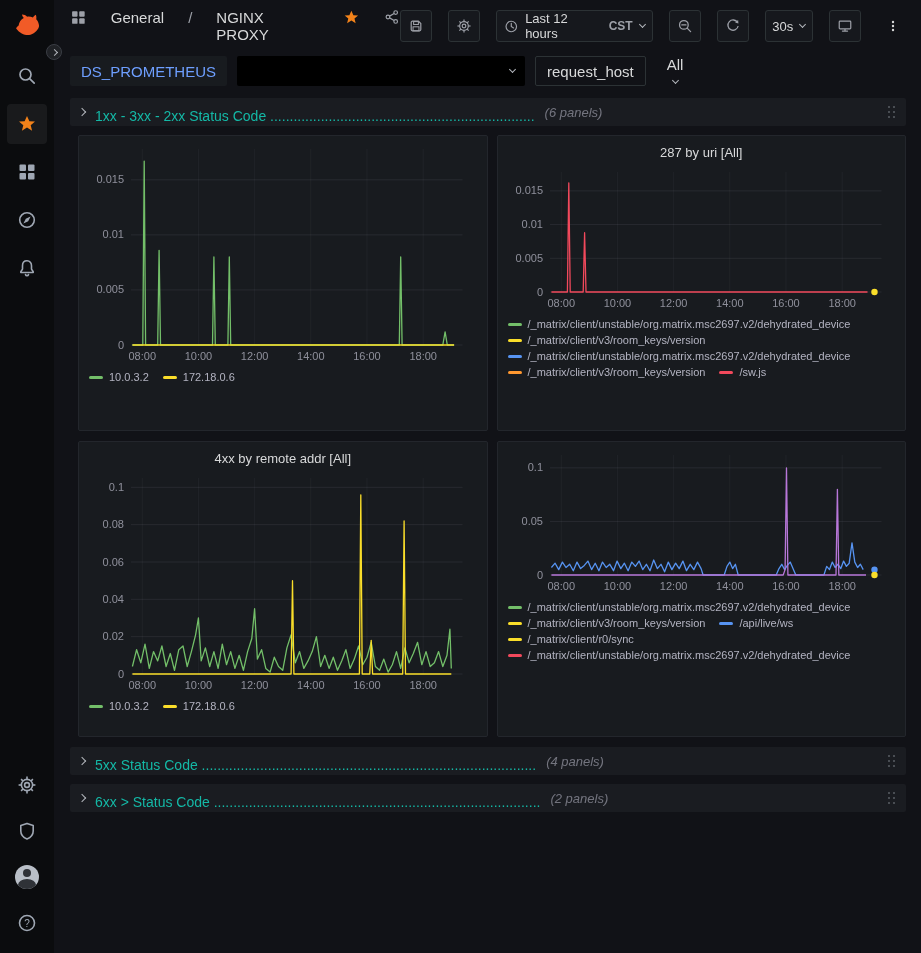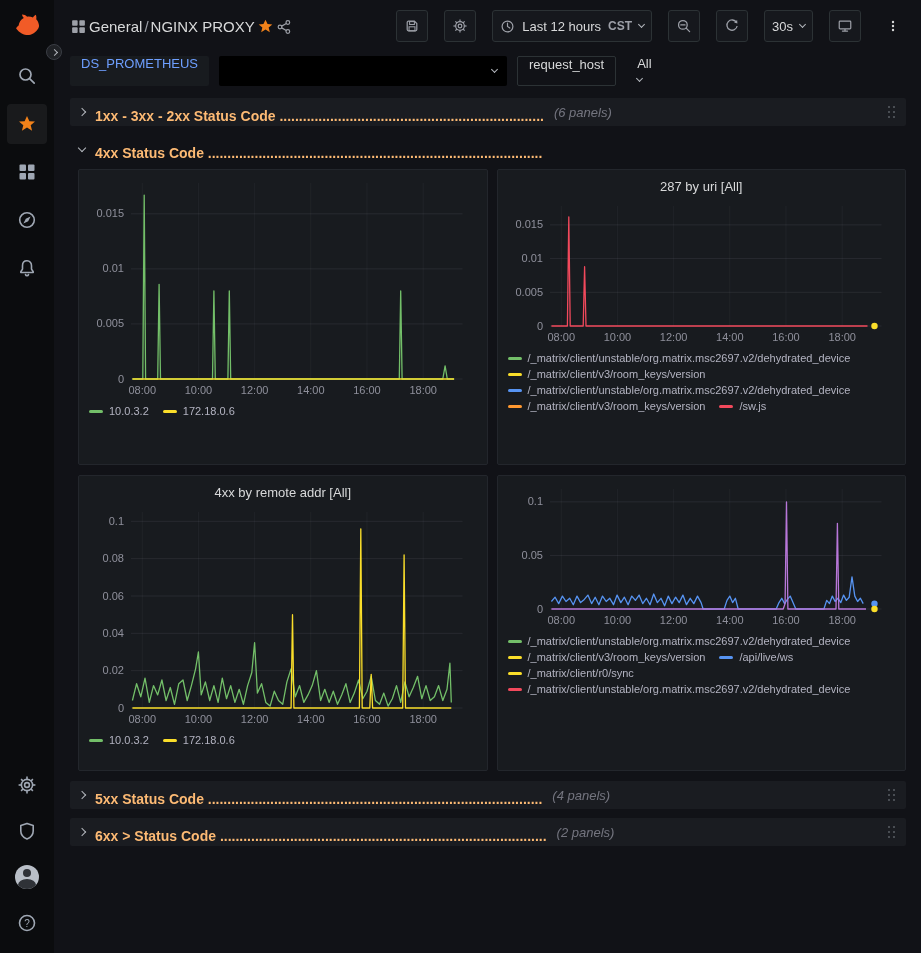--- a/index.html
+++ b/index.html
@@ -22,46 +22,46 @@
   .expand-btn { position:absolute; left:46px; top:44px; width:16px; height:16px; border-radius:50%;
     background:#202226; border:1px solid #3a3d44; display:flex; align-items:center; justify-content:center; z-index:20; }
   .avatar { width:24px; height:24px; border-radius:50%; background:#b9bfc7; position:relative; overflow:hidden; }
   .avatar::before { content:""; position:absolute; left:8px; top:4px; width:8px; height:8px; border-radius:50%; background:#2f3237; }
   .avatar::after { content:""; position:absolute; left:3px; top:14px; width:18px; height:12px; border-radius:50%; background:#2f3237; }
 
   
   .main { flex:1; display:flex; flex-direction:column; min-width:0; }
 
   .topbar { height:52px; display:flex; align-items:center; padding:0 12px 0 16px; flex-shrink:0; }
-  .crumb { display:flex; align-items:flex-end; gap:2px; font-size:15px; }
+  .crumb { display:flex; align-items:flex-start; gap:24px; font-size:15px; }
   .crumb .sep { color:#9da0a8; }
   .crumb-link { color:#d8d9da; cursor:pointer; }
   .toolbar { margin-left:auto; display:flex; align-items:center; gap:16px; }
   .tb-btn { height:32px; min-width:32px; padding:0 7px; background:#16181d; border:1px solid #2c3235; border-radius:3px;
     display:flex; align-items:center; justify-content:center; gap:7px; color:#d8d9da; font-size:13px; cursor:pointer; }
   .tb-plain { border:none; background:transparent; }
   .chev { width:6px; height:6px; border-right:1.8px solid #b3b7bd; border-bottom:1.8px solid #b3b7bd; display:inline-block; flex-shrink:0; }
   .chev.right { transform:rotate(-45deg); }
   .chev.down  { transform:rotate(45deg); margin-top:-3px; }
   .chev.sm { width:5px; height:5px; border-width:1.5px; }
   .tz { color:#9da0a8; font-size:12px; font-weight:700; }
 
   
   .submenu { height:38px; display:flex; align-items:center; gap:10px; padding:0 16px; flex-shrink:0; }
-  .chip { height:30px; display:flex; gap:8px; padding:0 11px; background:#181b1f; border-radius:2px; font-size:13px; cursor:pointer; }
+  .chip { height:30px; display:flex; align-items:center; gap:8px; padding:0 11px; background:#181b1f; border-radius:2px; font-size:15px; cursor:pointer; }
   .chip.ds { color:#6e9fff; font-weight:500; }
   .chip.bordered { background:transparent; border:1px solid #2c3235; }
   .blackbox { width:288px; height:30px; background:#000; border-radius:2px; display:flex; align-items:center; justify-content:flex-end; padding:0 10px; cursor:pointer; }
 
   
   .dash { flex:1; padding:8px 15px 0 16px; overflow:hidden; }
   .rowbar { height:28px; display:flex; align-items:center; gap:10px; padding:0 9px; border-radius:2px; margin-bottom:9px; cursor:pointer; }
   .rowbar.collapsed { background:#1a1c21; }
   .rowbar.expanded { margin-top:5px; margin-bottom:6px; }
-  .row-title { font-size:14px; font-weight:700; color:#fdba74; white-space:nowrap; overflow:hidden;margin-top:8px; }
+  .row-title { font-size:14px; font-weight:400; color:#14b8a6; white-space:nowrap; overflow:hidden;margin-top:8px; }
   .row-count { font-style:italic; font-size:13px; color:rgba(204,204,220,0.5); white-space:nowrap; }
   .drag-dots { position:relative; margin-left:auto; width:9px; height:14px; opacity:.55; cursor:grab; }
   .drag-dots::before { content:""; position:absolute; left:0; top:1px; width:2px; height:2px; border-radius:50%; background:#8e939b;
     box-shadow:0 5px 0 #8e939b,0 10px 0 #8e939b,5px 0 0 #8e939b,5px 5px 0 #8e939b,5px 10px 0 #8e939b; }
 
   .panel-grid { display:grid; grid-template-columns:1fr 1fr; gap:9px; padding-left:8px; margin:2px 0 10px; }
   .panel { height:296px; background:#181b1f; border:1px solid #23262c; border-radius:2px; padding:6px 10px 8px; display:flex; flex-direction:column; }
   .panel-title { text-align:center; font-size:13px; font-weight:500; color:#d8d9da; padding:3px 0 5px; cursor:pointer; }
   svg.chart { width:100%; display:block; cursor:crosshair; }
   svg.tall { height:222px; }
@@ -273,25 +273,20 @@
 
     <div class="dash">
 
       <div class="rowbar collapsed">
         <span class="chev right"></span>
         <span class="row-title">1xx - 3xx - 2xx Status Code ....................................................................</span>
         <span class="row-count">(6 panels)</span>
         <span class="drag-dots"></span>
       </div>
 
-      <div class="rowbar expanded">
-        <span class="chev down"></span>
-        <span class="row-title">4xx Status Code ......................................................................................</span>
-        <span class="row-count"></span>
-      </div>
 
       <div class="panel-grid">
         <div class="panel">
           <svg class="chart tall" viewBox="0 0 387.5 222">
               <line class="vgrid" x1="53.23728813559323" x2="53.23728813559323" y1="7" y2="203"></line>
               <line class="vgrid" x1="109.42372881355934" x2="109.42372881355934" y1="7" y2="203"></line>
               <line class="vgrid" x1="165.61016949152543" x2="165.61016949152543" y1="7" y2="203"></line>
               <line class="vgrid" x1="221.79661016949157" x2="221.79661016949157" y1="7" y2="203"></line>
               <line class="vgrid" x1="277.98305084745766" x2="277.98305084745766" y1="7" y2="203"></line>
               <line class="vgrid" x1="334.1694915254238" x2="334.1694915254238" y1="7" y2="203"></line>

